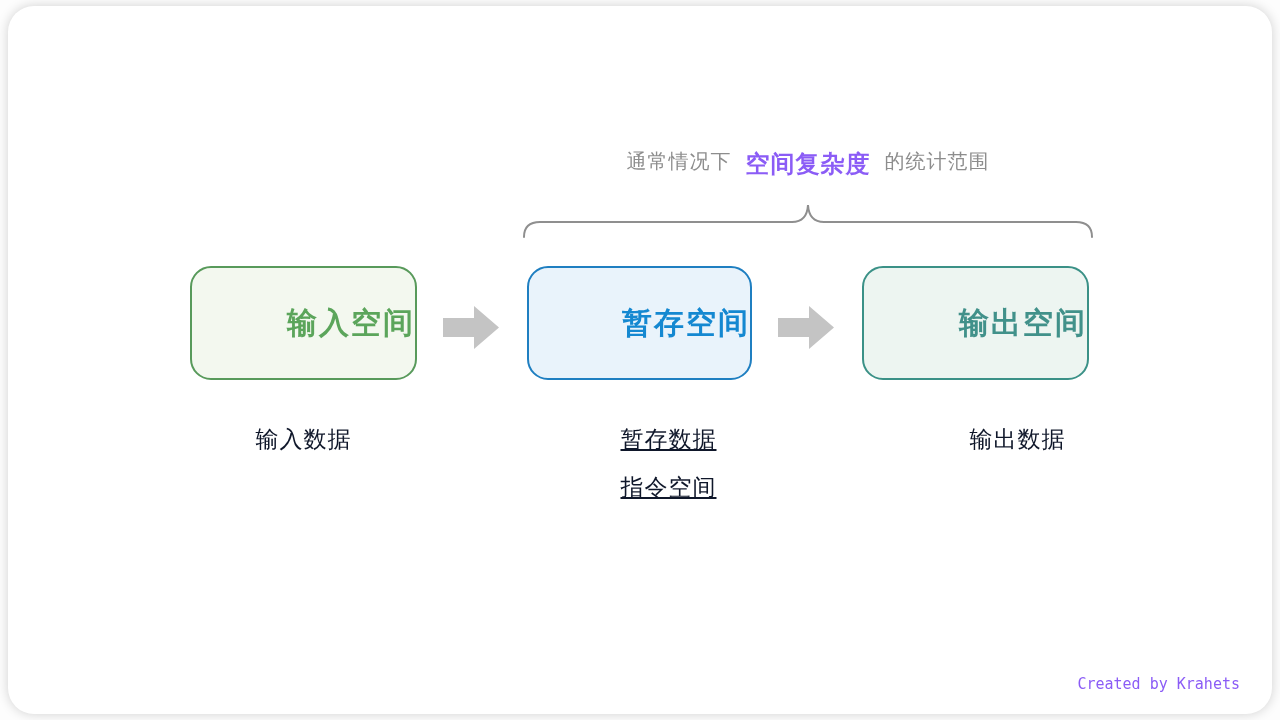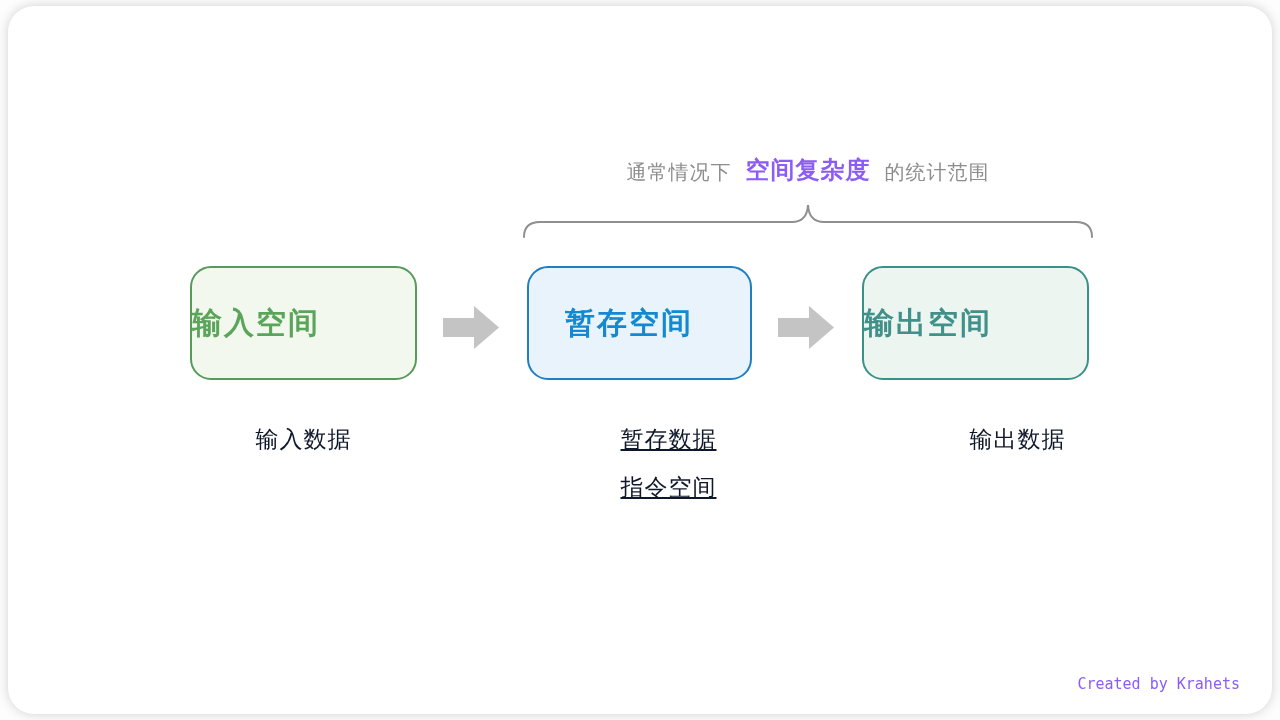--- a/index.html
+++ b/index.html
@@ -17,21 +17,21 @@
     background: #ffffff;
     border-radius: 26px;
     box-shadow: 0 0 12px rgba(0,0,0,0.18);
   }
   
   .heading {
     position: absolute;
     left: 525px; top: 148px;
     width: 566px; height: 38px;
     display: flex;
-    align-items: flex-end;
+    align-items: flex-start;
     justify-content: center;
     white-space: nowrap;
   }
   .heading .h-normal {
     font-size: 20px;
     color: #8d8d8d;
     letter-spacing: 1px;
   }
   .heading .h-strong {
     font-size: 24px;
@@ -48,21 +48,21 @@
   }
   
   .node {
     position: absolute;
     top: 266px;
     height: 114px;
     border-radius: 21px;
     border: 2.5px solid;
     display: flex;
     align-items: center;
-    justify-content: flex-start;
+    justify-content: flex-end;
   }
   .node .node-label {
     font-size: 30px;
     font-weight: bold;
     letter-spacing: 2px;
   }
   .node-input  { left: 190px; width: 227px; background: #f3f8ef; border-color: #589a5b; }
   .node-input  .node-label { color: #5ba55b; }
   .node-temp   { left: 527px; width: 225px; background: #e9f3fb; border-color: #1f7fc1; padding-left: 36px; }
   .node-temp   .node-label { color: #1488d1; }

